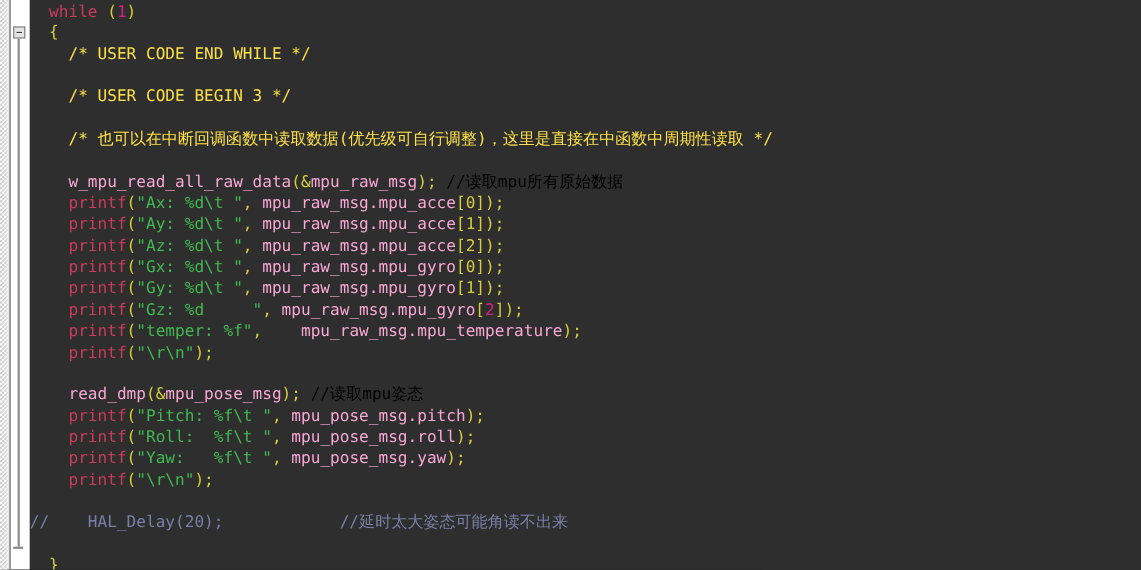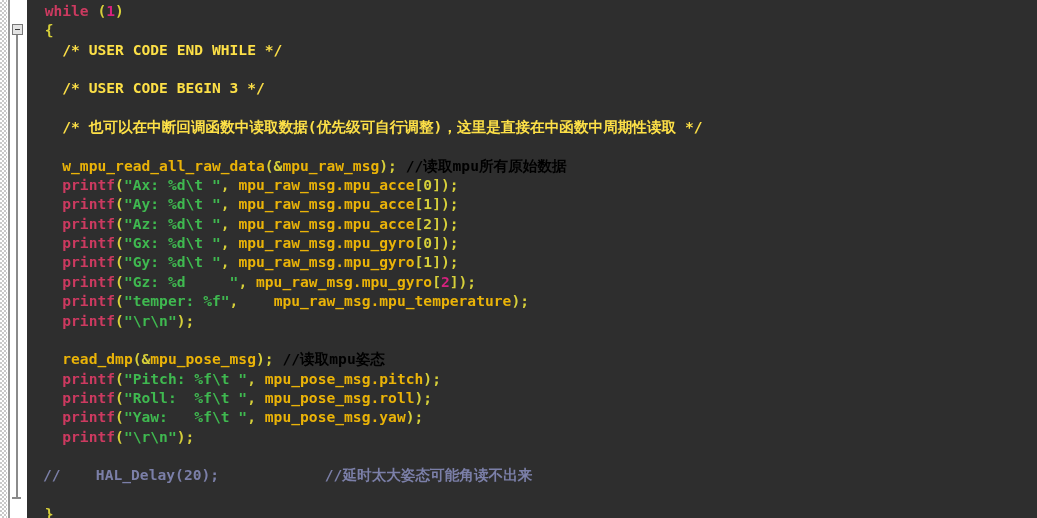--- a/index.html
+++ b/index.html
@@ -87,33 +87,32 @@
     left: 0;
     top: 1px;
     font-size: 14.6px;
     line-height: 19.35px;
     white-space: pre;
     letter-spacing: 0.02px;
   }
   .code-line {
     height: 19.35px;
     white-space: pre;
-    font-weight: bold;
   }
 
   
   .t-kw      { color: #cc3a60; }           
   .t-num     { color: #d6217e; }           
   .t-numy    { color: #d6cf3a; }           
   .t-punc    { color: #d6cf3a; }           
-  .t-plain   { color: #eab308; }           
+  .t-plain   { color: #f9a8d4; }           
   .t-str     { color: #3fb950; }           
   .t-bcmt    { color: #fde047; }            */
   .t-lcmt    { color: #7b7fa8; }           
-  .t-lcmt2   { color: #7b7fa8; margin-left: 16px; }           
+  .t-lcmt2   { color: #7b7fa8; }           
 </style>
 </head>
 <body>
 
 <div id="editor-window">
 
   <div id="gutter">
     <div id="gutter-hatch"></div>
     <div id="gutter-rule"></div>
     <div class="fold-box" style="left:12px; top:24px;"></div>

